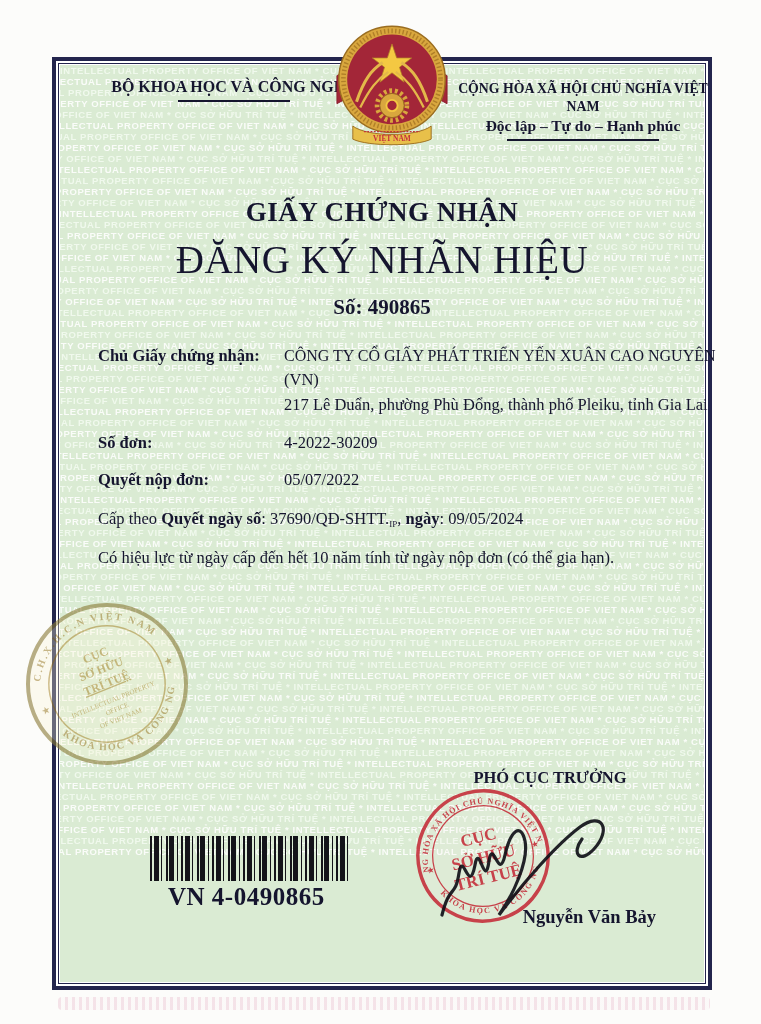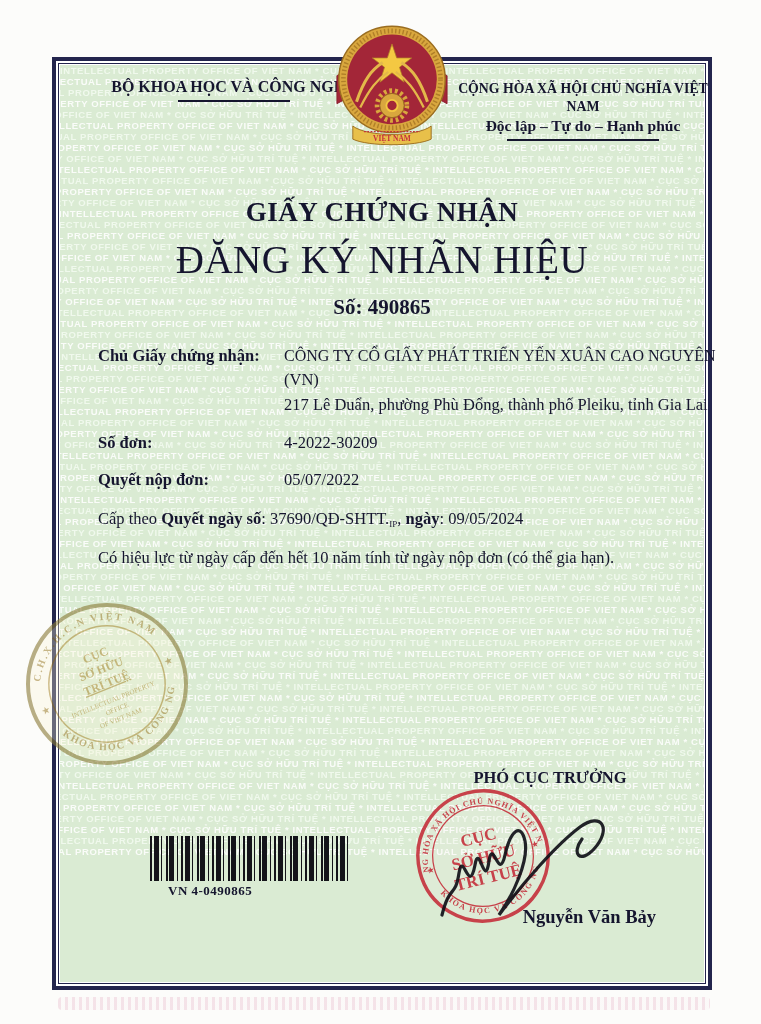--- a/index.html
+++ b/index.html
@@ -74,21 +74,21 @@
     position:absolute;left:94px;top:775px;width:202px;height:45px;z-index:2;
     background:repeating-linear-gradient(90deg,
       #14141a 0 2px, transparent 2px 4px,
       #14141a 4px 9px, transparent 9px 11px,
       #14141a 11px 12px, transparent 12px 16px,
       #14141a 16px 18px, transparent 18px 19px,
       #14141a 19px 24px, transparent 24px 27px,
       #14141a 27px 28px, transparent 28px 31px);
   }
   .barcode-text{position:absolute;left:112px;top:822px;z-index:2;
-    font-weight:bold;font-size:13px;letter-spacing:.5px;}
+    font-weight:bold;font-size:25px;letter-spacing:.5px;}
   
   .pink-strip{
     position:absolute;left:58px;top:997px;width:652px;height:13px;opacity:.55;
     background:repeating-linear-gradient(90deg,
       rgba(224,160,185,.5) 0 3px, rgba(248,234,240,.25) 3px 7px);
     border-radius:4px;
   }
   svg text{font-family:"Liberation Serif","DejaVu Serif",serif;}
 </style>
 </head>

